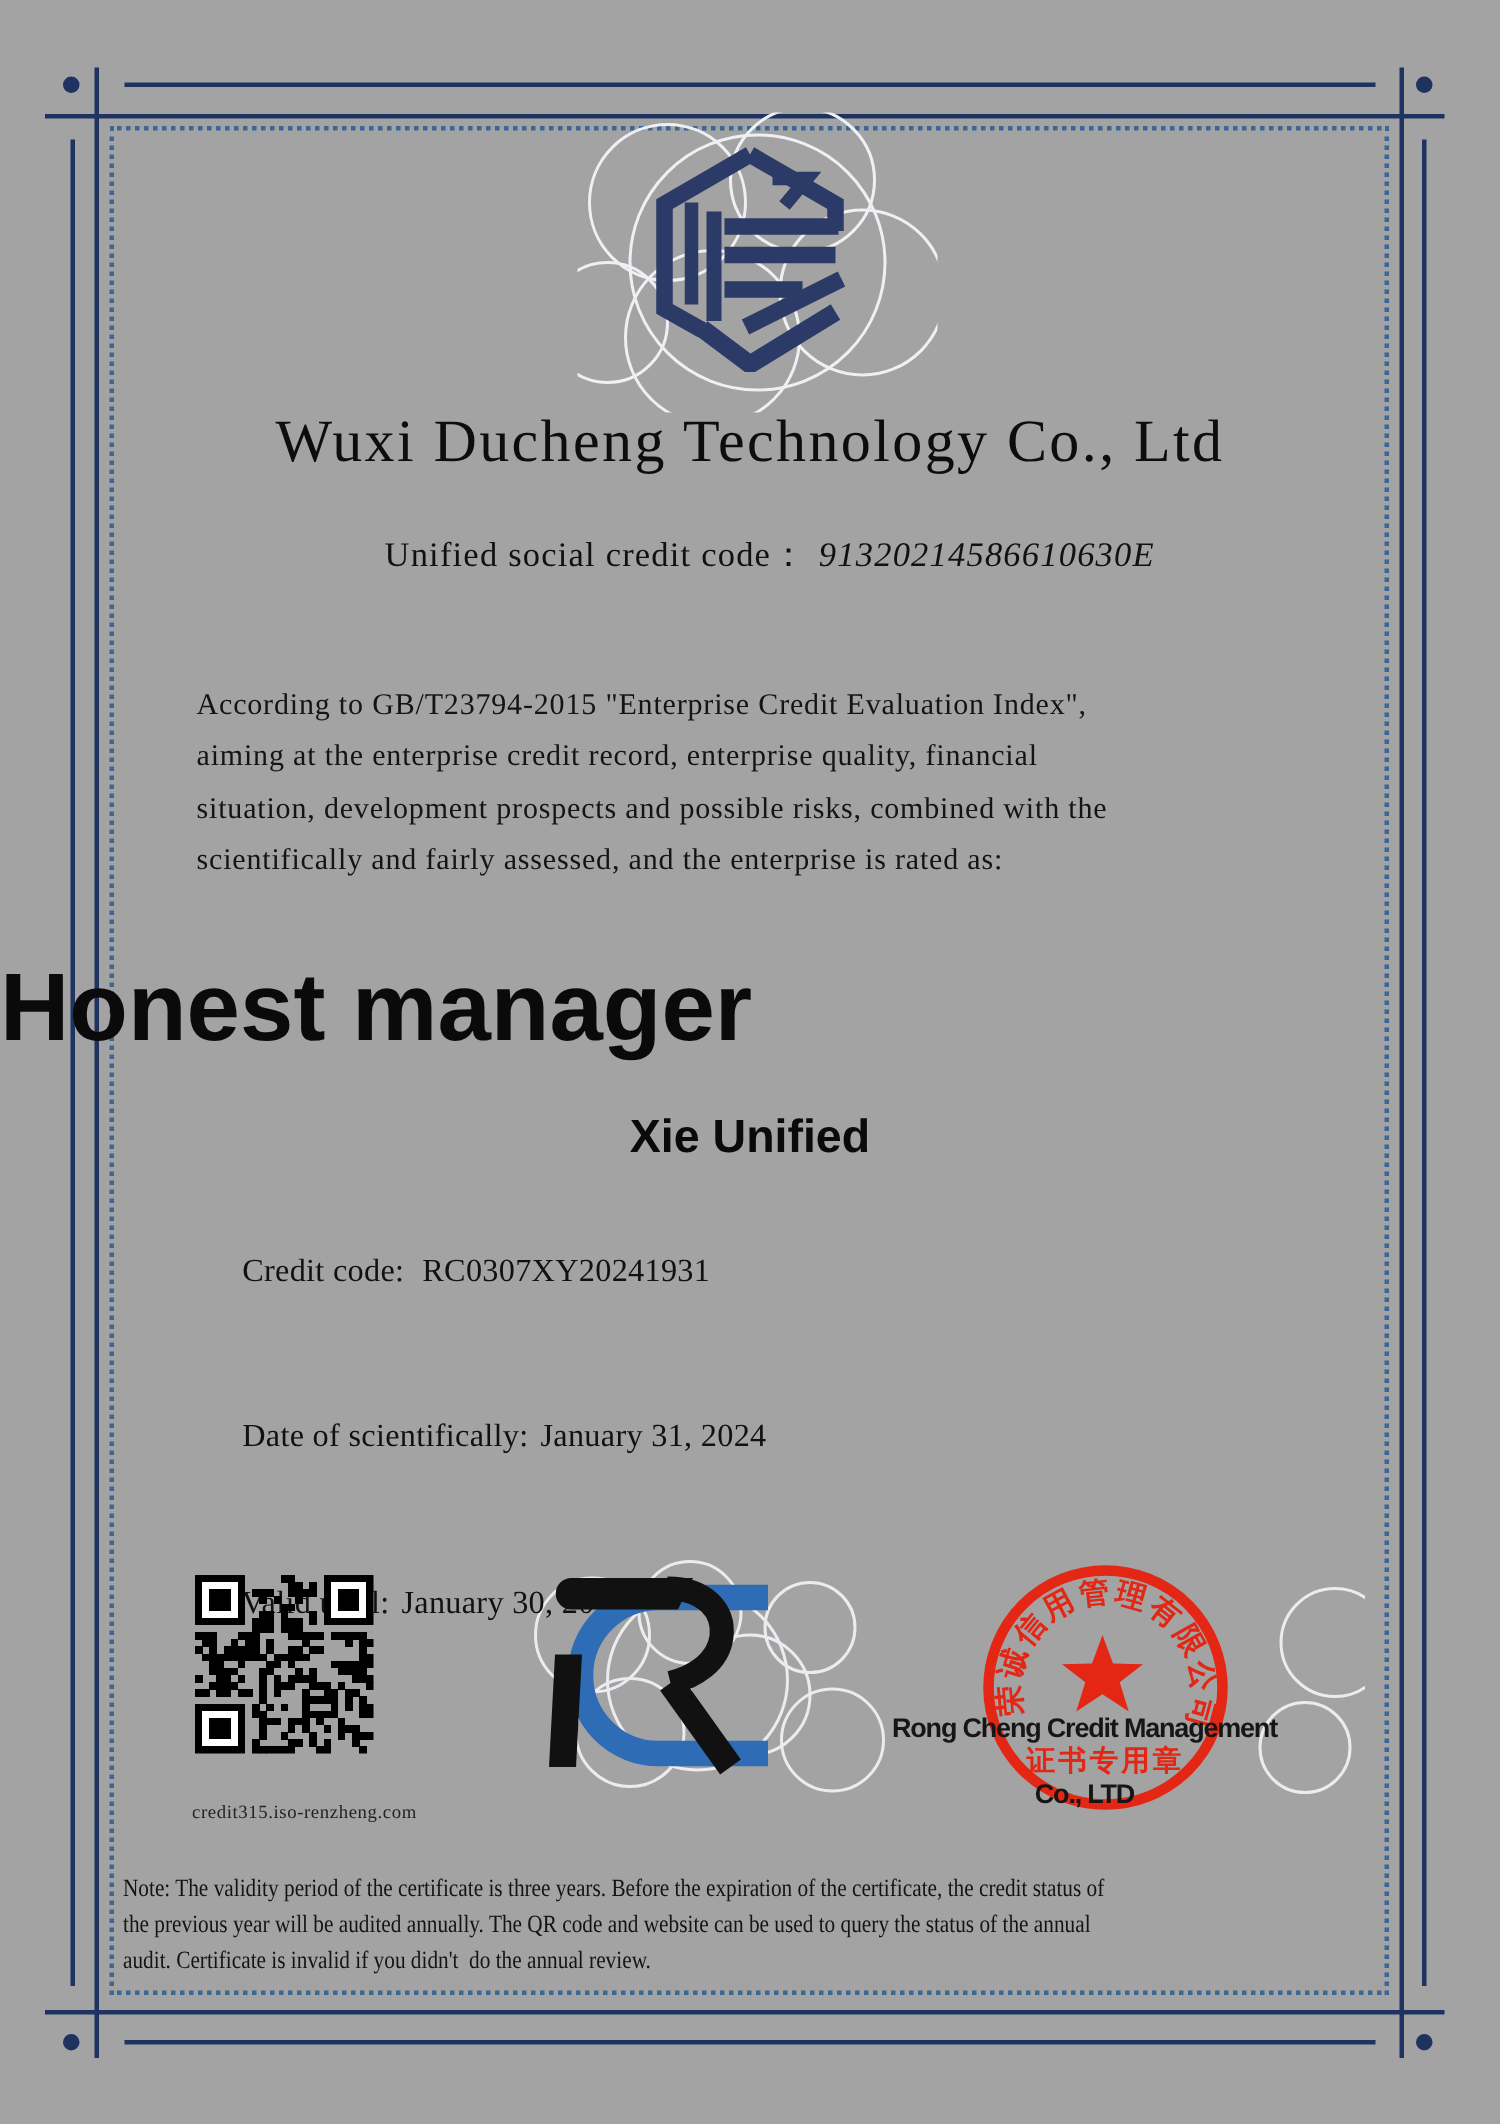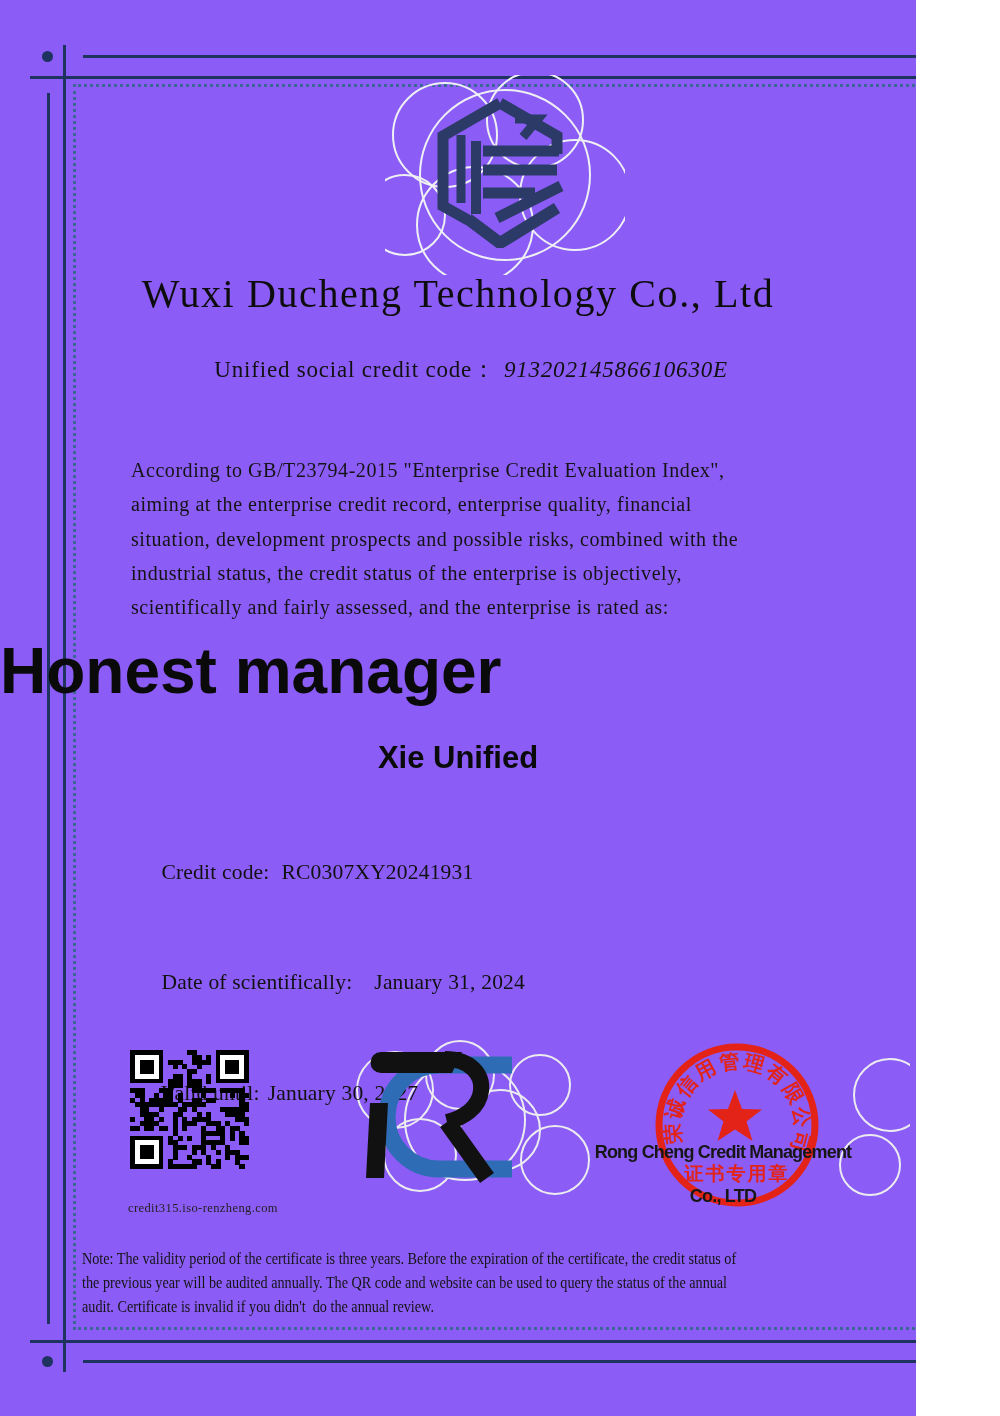--- a/index.html
+++ b/index.html
@@ -1,17 +1,17 @@
 <!DOCTYPE html>
 <html><head>
 <meta charset="utf-8">
 <style>
   html,body{margin:0;padding:0;background:#fff;}
   .page{
-    position:relative;width:916px;height:1416px;background:#8b5cf6;
+    position:relative;width:1000px;height:1416px;background:#a3a3a3;
     font-family:"Liberation Serif", serif;color:#111;overflow:hidden;
   }
   
   .line{position:absolute;background:#1e335f;}
   .dot{position:absolute;width:11px;height:11px;border-radius:50%;background:#1e335f;}
   .dotted-frame{
     position:absolute;left:73px;top:84px;width:847px;height:1240px;
     border:3px dotted #3a6795;
   }
   
@@ -42,21 +42,21 @@
   .rating-title{
     position:absolute;left:0;right:0;top:634px;text-align:left;
     font-family:"Liberation Sans", sans-serif;font-weight:bold;
     font-size:64px;letter-spacing:0;color:#0a0a0a;white-space:pre;
   }
   .holder-name{
     position:absolute;left:0;right:0;top:740px;text-align:center;
     font-family:"Liberation Sans", sans-serif;font-weight:bold;
     font-size:31px;color:#0a0a0a;white-space:pre;
   }
-  .details{position:absolute;left:128px;top:817px;z-index:2;}
+  .details{position:absolute;left:128px;top:792px;z-index:2;}
   .detail-line{font-size:21.5px;line-height:36.8px;letter-spacing:.2px;white-space:pre;}
   .detail-value{margin-left:12px;}
   .issuer{
     position:absolute;left:500px;top:1130px;width:446px;text-align:center;z-index:30;
     font-family:"Liberation Sans", sans-serif;font-weight:bold;color:#161616;
   }
   .issuer-line{font-size:18px;line-height:44px;letter-spacing:-0.8px;white-space:nowrap;}
   .note{
     position:absolute;left:82px;top:1247px;z-index:2;
     transform:scaleX(.86);transform-origin:left top;
@@ -126,33 +126,32 @@
 
   <div class="company-name">Wuxi Ducheng Technology Co., Ltd</div>
   <div class="unified-code">
     <span>Unified social credit code：</span><span class="value">91320214586610630E</span>
   </div>
 
   <div class="body-par">
     <div class="par-line">According to GB/T23794-2015 "Enterprise Credit Evaluation Index",</div>
     <div class="par-line">aiming at the enterprise credit record, enterprise quality, financial</div>
     <div class="par-line">situation, development prospects and possible risks, combined with the</div>
-    <div class="par-line">industrial status, the credit status of the enterprise is objectively,</div>
     <div class="par-line">scientifically and fairly assessed, and the enterprise is rated as:</div>
   </div>
 
   <div class="rating-title">Honest manager</div>
   <div class="holder-name">Xie Unified</div>
 
   <div class="details">
     <div class="detail-line">
       <span>Credit code:</span><span class="detail-value">RC0307XY20241931</span>
     </div>
     <div class="detail-line">
-      <span>Date of scientifically:</span><span class="detail-value" style="margin-left:22px;">January 31, 2024</span>
+      <span>Date of scientifically:</span><span class="detail-value" style="margin-left:8px;">January 31, 2024</span>
     </div>
     <div class="detail-line">
       <span>Valid until:</span><span class="detail-value" style="margin-left:8px;">January 30, 2027</span>
     </div>
   </div>
 
   <div class="qr"><svg viewBox="0 0 25 25" width="100%" height="100%" shape-rendering="crispEdges" fill="#000">
         <rect x="12" y="0" width="1.06" height="1.06"></rect>
         <rect x="13" y="0" width="1.06" height="1.06"></rect>
         <rect x="13" y="1" width="1.06" height="1.06"></rect>

